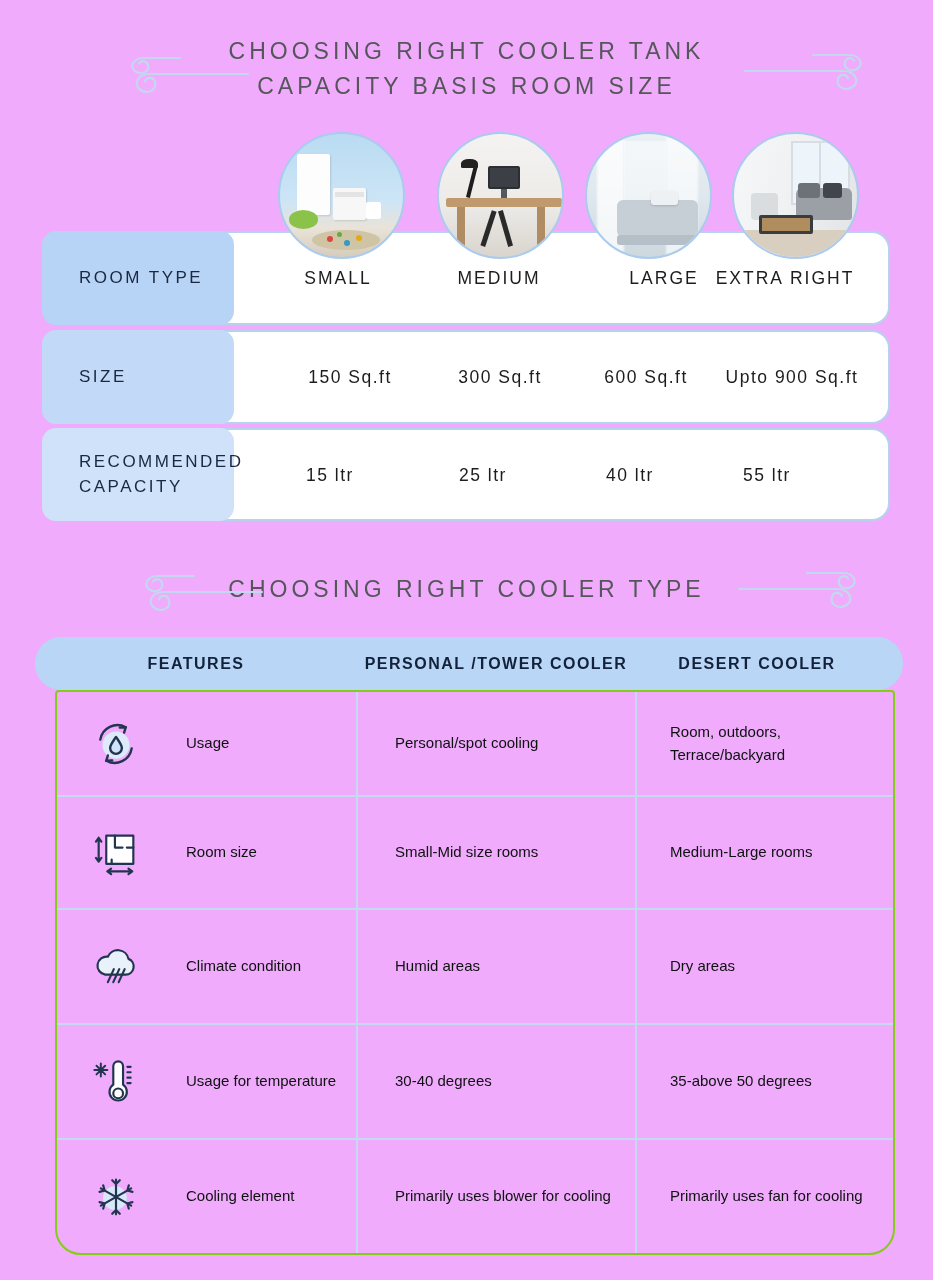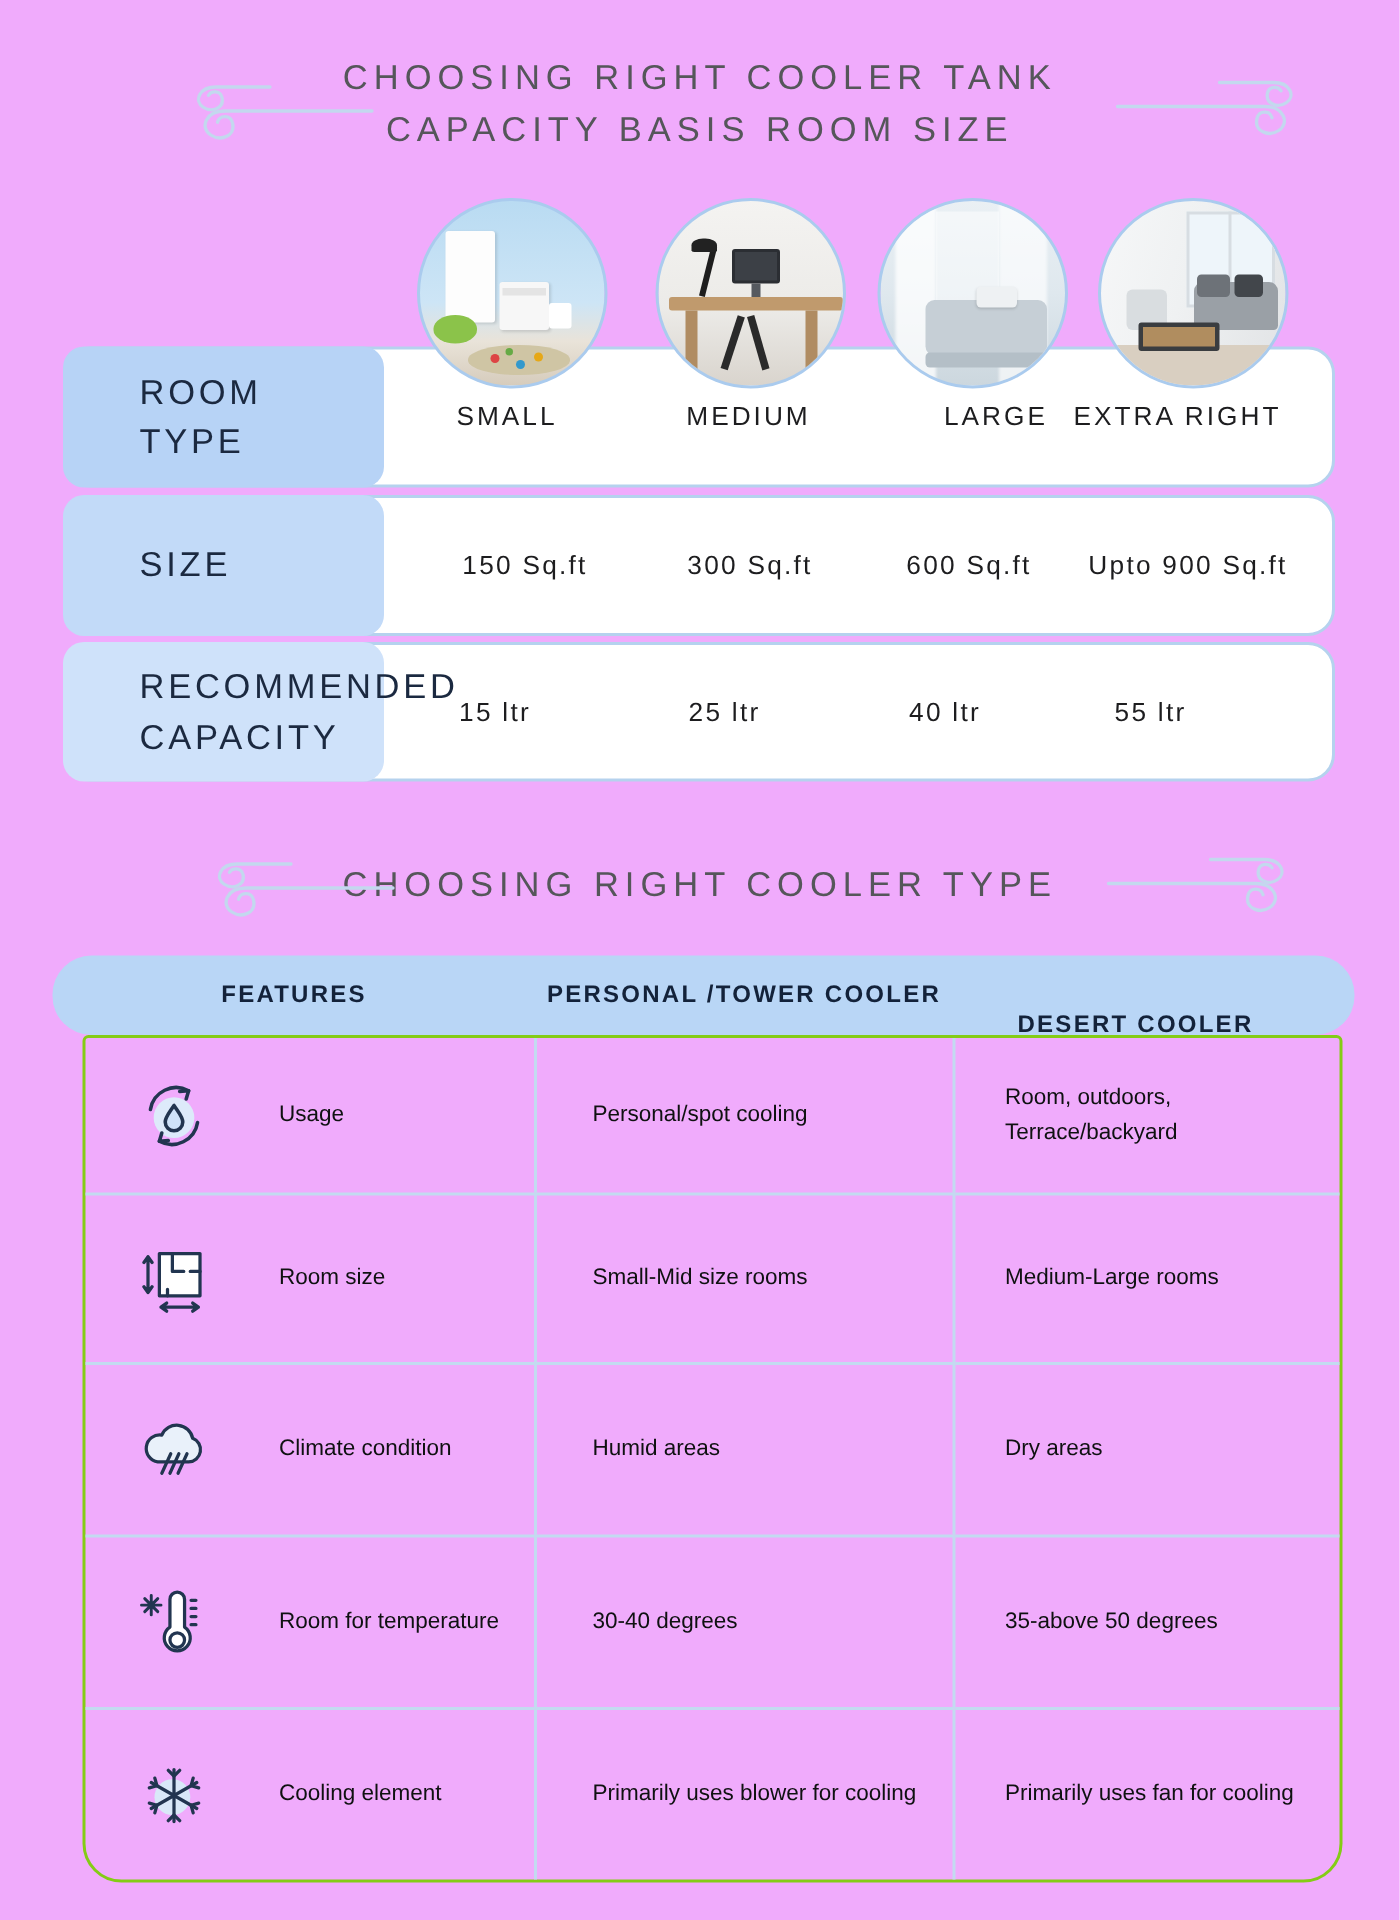--- a/index.html
+++ b/index.html
@@ -18,23 +18,23 @@
     border:2px solid #aacbee; overflow:hidden; z-index:3; background:#f4f6f8; }
   .circle * { position:absolute; }
   .c-small { background:linear-gradient(180deg,#b9dbf2 0%,#cde5f6 55%,#e9e3d9 76%,#d6ccbc 100%); }
   .c-med   { background:linear-gradient(180deg,#f4f3f1 0%,#ecebe8 58%,#d9d4cd 100%); }
   .c-large { background:linear-gradient(180deg,#eaf0f4 0%,#dfe8ee 50%,#ccd7de 100%); }
   .c-xl    { background:linear-gradient(105deg,#f6f7f8 0%,#eff1f2 45%,#e1e3e5 100%); }
 
   
   .t1-row { position:absolute; left:42px; width:848px; border:2px solid #b5d2ee;
     border-radius:18px; background:#fff; z-index:1; }
-  .t1-head { position:absolute; left:-2px; top:-2px; bottom:-2px; width:214px;
-    border-radius:14px; display:flex; align-items:center; padding:0 20px 0 51px;
-    color:#1b2940; font-size:23px; font-weight:500; letter-spacing:2.5px; line-height:1.45; z-index:2; }
+  .t1-head { position:absolute; left:-2px; top:-2px; bottom:-2px; width:192px;
+    border-radius:14px; display:flex; align-items:center; padding:0 20px 0 37px;
+    color:#1b2940; font-size:17px; font-weight:500; letter-spacing:2.5px; line-height:1.45; z-index:2; }
   .t1-val { position:absolute; transform:translate(-50%,-50%); top:50%;
     color:#1d1d1f; font-size:17.5px; letter-spacing:2px; white-space:nowrap; }
 
   
   .t2-headbar { position:absolute; left:35px; top:637px; width:868px; height:53px;
     background:#b9d6f6; border-radius:26px; z-index:2; }
   .t2-headcell { position:absolute; top:50%; transform:translate(-50%,-50%);
     color:#13223a; font-size:16px; font-weight:700; letter-spacing:1.5px; white-space:nowrap; }
   .t2-body { position:absolute; left:55px; top:690px; width:840px; height:565px;
     border:2px solid #84cc16; border-radius:4px 4px 26px 26px; display:grid;
@@ -155,21 +155,21 @@
   <div class="swirl flip" style="left:737px; top:553px;">
     <svg viewBox="0 0 132 62" fill="none" stroke="#c3d8ee" stroke-width="2.2" stroke-linecap="round">
       <path d="M62 20 H26 c-11 0 -15 9 -8.5 13.5 c6 4 14 0.5 12.5 -6.5 c-1 -4.5 -7 -5 -9 -1.5"></path>
       <path d="M130 36 H32 c-13 0 -17 11 -9.5 16 c7 4.5 16.5 0.5 14.5 -8 c-1.3 -5.5 -8.5 -5.5 -10 -0.5"></path>
     </svg>
   </div>
 
   <div class="t2-headbar">
     <span class="t2-headcell" style="left:161px;">FEATURES</span>
     <span class="t2-headcell" style="left:461px;">PERSONAL /TOWER COOLER</span>
-    <span class="t2-headcell" style="left:722px;margin-top:20px;">DESERT COOLER</span>
+    <span class="t2-headcell" style="left:722px;">DESERT COOLER</span>
   </div>
 
   <div class="t2-body">
 
     <div class="t2-cell t2-feature r0 c0">
       <span class="ficon">
         <svg viewBox="0 0 48 48" fill="none" stroke="#223550" stroke-width="2.2" stroke-linecap="round" stroke-linejoin="round">
           <circle cx="24" cy="25" r="12.5" fill="#ddeafa" stroke="none"></circle>
           <path d="M24 17.5 c-3.6 5.4 -5.4 7.3 -5.4 10.2 a5.4 5.4 0 0 0 10.8 0 c0 -2.9 -1.8 -4.8 -5.4 -10.2 z" fill="#cfe3fa"></path>
           <path d="M9.5 20 A16 16 0 0 1 33 8.5"></path>
@@ -212,21 +212,21 @@
 
     <div class="t2-cell t2-feature c0">
       <span class="ficon">
         <svg viewBox="0 0 48 48" fill="none" stroke="#223550" stroke-width="2" stroke-linecap="round" stroke-linejoin="round">
           <path d="M21.5 9.5 a4.5 4.5 0 0 1 9 0 v17 a8 8 0 1 1 -9 0 z" fill="#ffffff"></path>
           <circle cx="26" cy="34.5" r="4.5"></circle>
           <path d="M34.5 10 h3 M34.5 15 h3 M34.5 20 h3 M34.5 25 h3"></path>
           <path d="M10 7 v12 M4 13 h12 M6 9 l8 8 M14 9 l-8 8" stroke-width="1.8"></path>
         </svg>
       </span>
-      <span>Room for temperature</span>
+      <span>Usage for temperature</span>
     </div>
     <div class="t2-cell t2-personal c1">30-40 degrees</div>
     <div class="t2-cell t2-desert c2">35-above 50 degrees</div>
 
     <div class="t2-cell t2-feature c0">
       <span class="ficon">
         <svg viewBox="0 0 48 48" fill="none" stroke="#223550" stroke-width="2" stroke-linecap="round" stroke-linejoin="round">
           <circle cx="23" cy="25" r="11" fill="#d9e8f8" stroke="none"></circle>
           <path d="M24 8 v32 M10 16 l28 16 M38 16 l-28 16"></path>
           <path d="M24 12 l-3.5 -3.5 M24 12 l3.5 -3.5 M24 36 l-3.5 3.5 M24 36 l3.5 3.5"></path>

